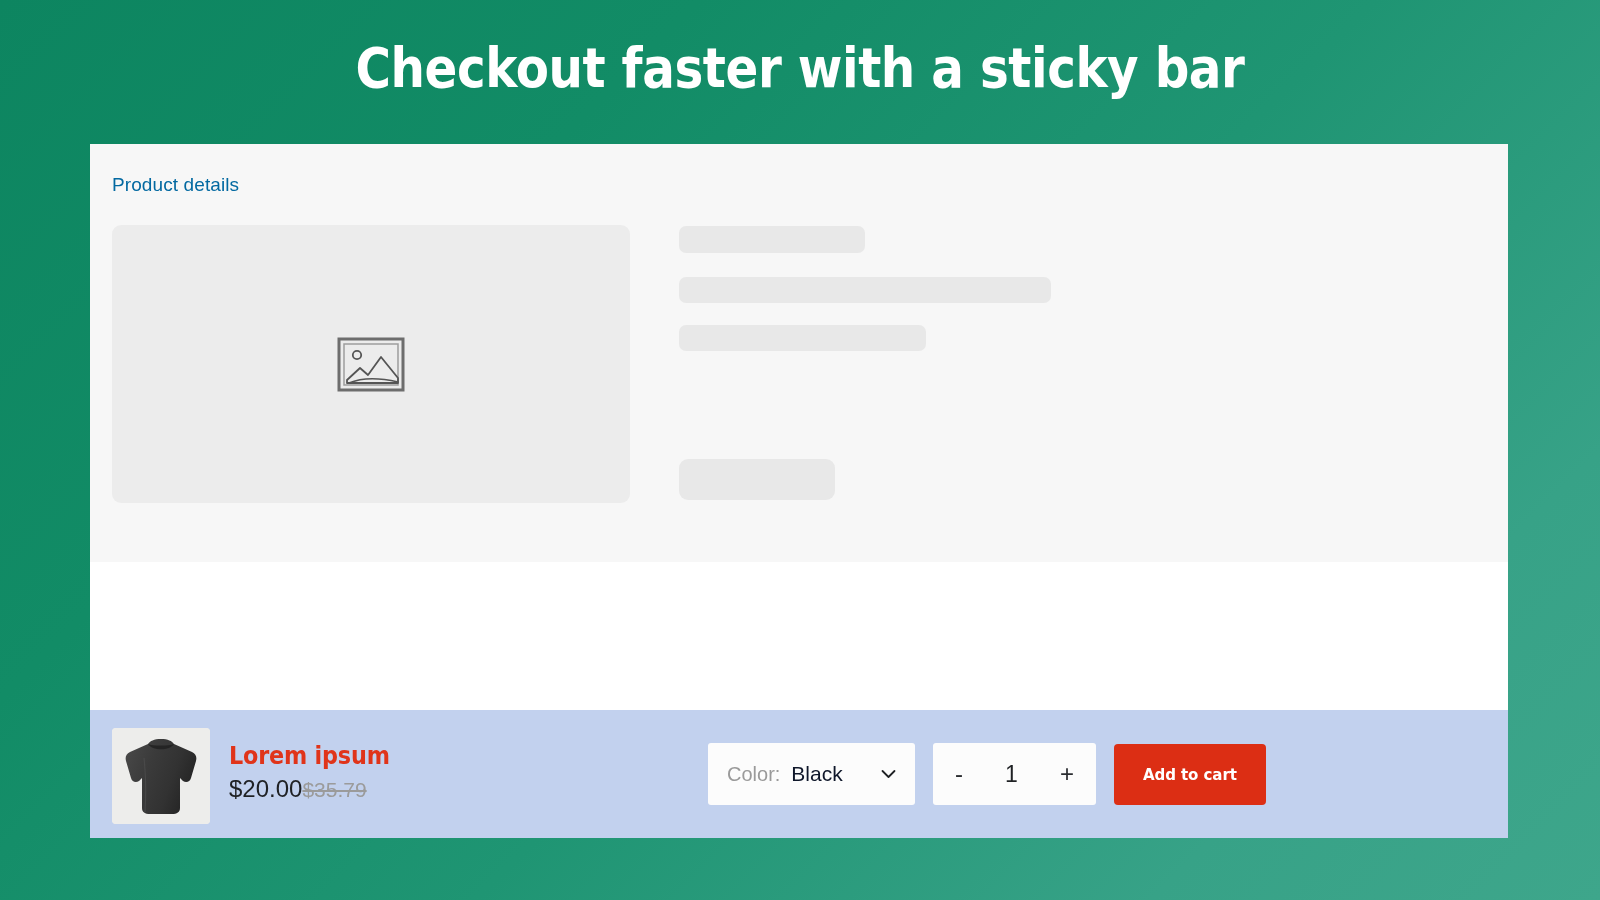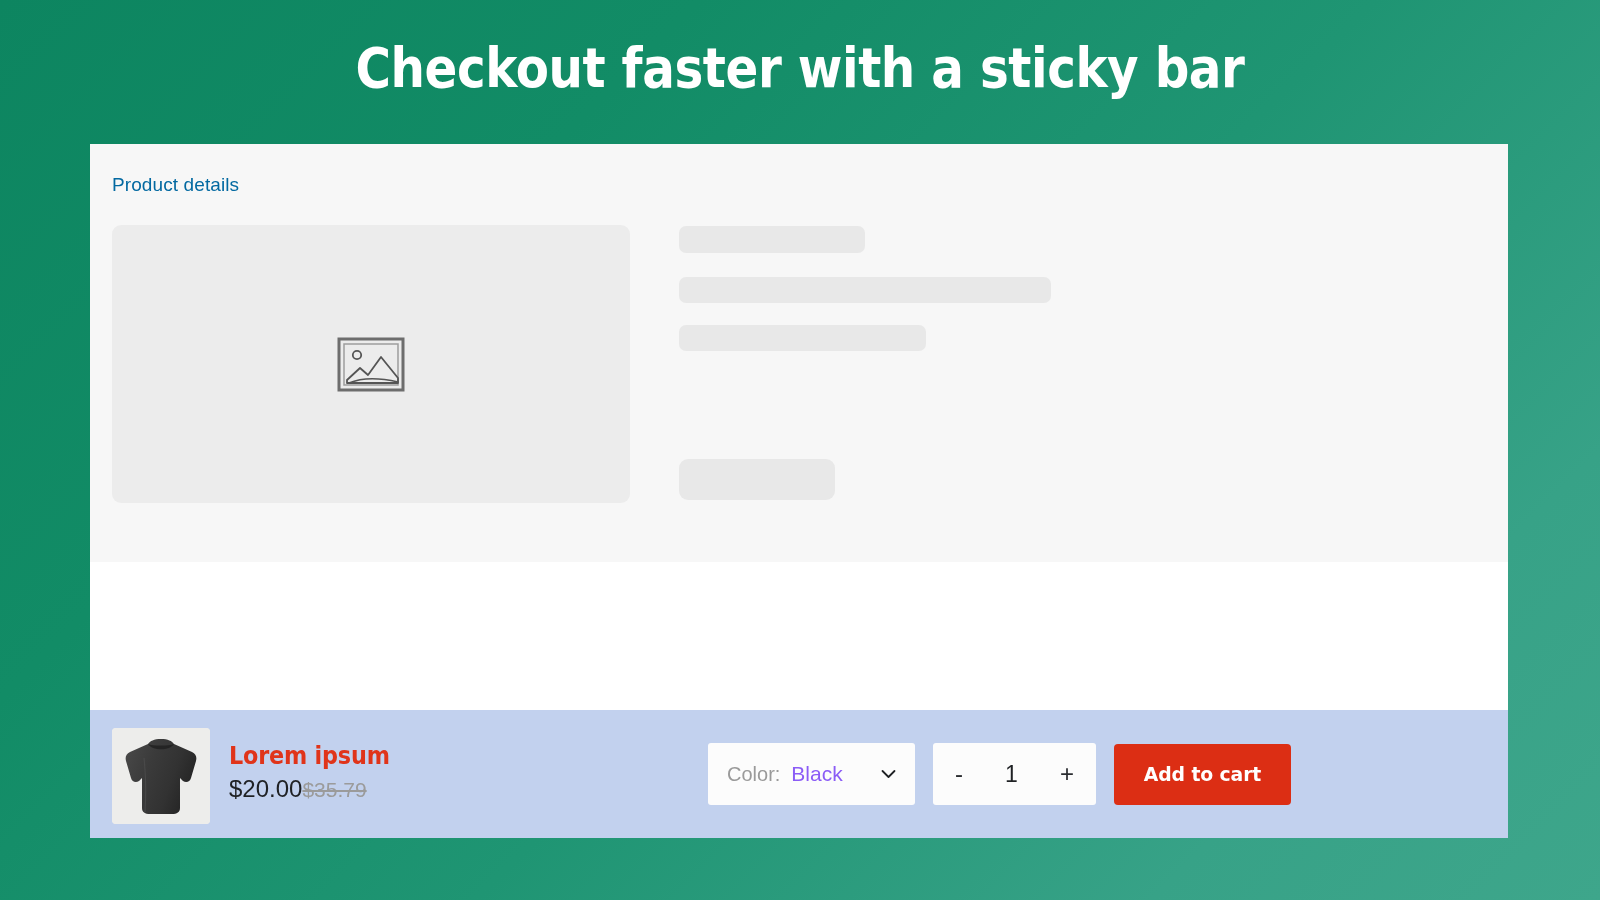--- a/index.html
+++ b/index.html
@@ -174,21 +174,21 @@
   }
   .select-box.color-box { width: 207px; }
   .select-box.size-box  { width: 150px; }
 
   .select-label {
     font-size: 20px;
     color: #9a9a9a;
   }
   .select-value {
     font-size: 21px;
-    color: #8b5cf6;
+    color: #0f172a;
     flex: 1;
   }
   .chevron {
     width: 15px;
     height: 10px;
     flex: 0 0 auto;
   }
 
   .qty-box {
     width: 163px;
@@ -213,21 +213,21 @@
 
   .add-to-cart {
     height: 61px;
     padding: 0 26px;
     background: #dc2e14;
     border: none;
     border-radius: 4px;
     color: #ffffff;
     font-family: "DejaVu Sans", sans-serif;
     font-weight: bold;
-    font-size: 20px;
+    font-size: 16px;
     letter-spacing: -0.1px;
     cursor: pointer;
     display: flex;
     align-items: center;
     justify-content: center;
   }
   .add-to-cart span { transform: scaleX(0.94); display: inline-block; }
 </style>
 </head>
 <body>

